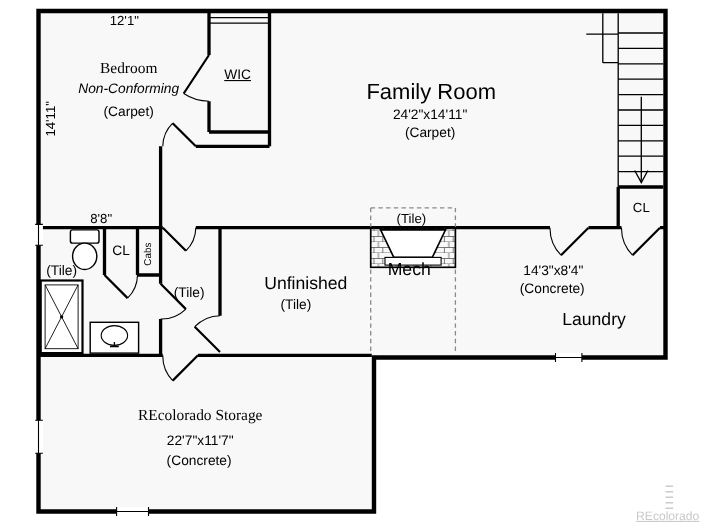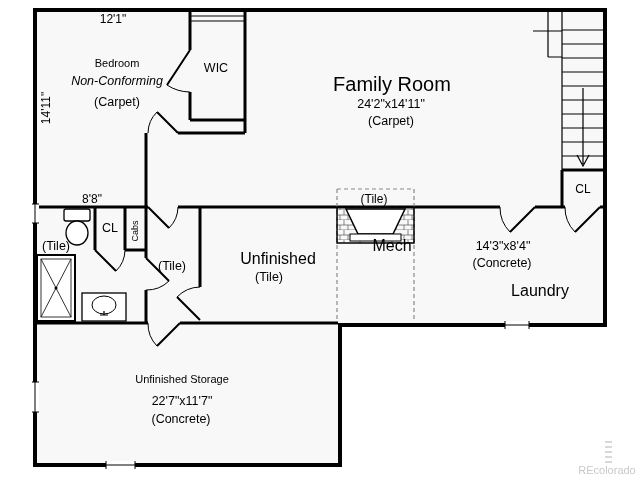--- a/index.html
+++ b/index.html
@@ -7,24 +7,24 @@
     position:relative; width:640px; height:480px; background:#ffffff;
     font-family:"Liberation Sans", sans-serif; overflow:hidden; color:#000;
   }
   .plan-svg { position:absolute; left:0; top:0; }
   .lbl { position:absolute; transform:translate(-50%,-50%); white-space:nowrap; line-height:1; }
   .rot { transform:translate(-50%,-50%) rotate(-90deg); }
   .s9  { font-size:9px; }
   .s12 { font-size:12px; }
   .s13 { font-size:12.5px; }
   .s16 { font-size:16px; }
-  .s17 { font-size:11px; }
+  .s17 { font-size:14px;font-family:Liberation Serif, serif; }
   .s18 { font-size:20px; }
   .s24 { font-size:24px; }
-  .wm  { color:#c9c9c9; font-size:11px; }
+  .wm  { color:#c9c9c9; font-size:11px;text-decoration:underline; }
 </style>
 </head>
 <body>
 
 <div class="canvas">
 
   <svg class="plan-svg" width="640" height="480" viewBox="0 0 640 480">
     <defs>
       <pattern id="brick" width="16" height="10" patternUnits="userSpaceOnUse">
         <path d="M0,5 H16 M0,10 H16 M8,0 V5 M4,5 V10 M12,5 V10" stroke="#555" stroke-width="0.7" fill="none"></path>
@@ -108,42 +108,42 @@
   </svg>
 
   <div class="lbl s12" style="left:113px; top:19px;">12'1"</div>
   <div class="lbl rot s12" style="left:46px; top:108px;">14'11"</div>
   <div class="lbl s12" style="left:92px; top:199px;">8'8"</div>
 
   <div class="lbl s17" style="left:117px; top:63px;">Bedroom</div>
   <div class="lbl s13" style="left:117px; top:81px;font-style:italic;">Non-Conforming</div>
   <div class="lbl s13" style="left:117px; top:102px;">(Carpet)</div>
 
-  <div class="lbl s13" style="left:216px; top:68px;">WIC</div>
+  <div class="lbl s13" style="left:216px; top:68px;text-decoration:underline;">WIC</div>
 
   <div class="lbl s18" style="left:392px; top:84px;">Family Room</div>
   <div class="lbl s13" style="left:391px; top:104px;">24'2"x14'11"</div>
   <div class="lbl s13" style="left:391px; top:121px;">(Carpet)</div>
 
   <div class="lbl s13" style="left:56px; top:246px;">(Tile)</div>
   <div class="lbl s13" style="left:110px; top:228px;">CL</div>
   <div class="lbl rot s9" style="left:135px; top:231px;">Cabs</div>
   <div class="lbl s13" style="left:172px; top:266px;">(Tile)</div>
 
   <div class="lbl s12" style="left:374px; top:199px;">(Tile)</div>
-  <div class="lbl s16" style="left:392px; top:246px;">Mech</div>
+  <div class="lbl s16" style="left:372px; top:246px;">Mech</div>
 
   <div class="lbl s16" style="left:278px; top:259px;">Unfinished</div>
   <div class="lbl s13" style="left:269px; top:277px;">(Tile)</div>
 
   <div class="lbl s13" style="left:503px; top:246px;">14'3"x8'4"</div>
   <div class="lbl s13" style="left:502px; top:263px;">(Concrete)</div>
   <div class="lbl s16" style="left:540px; top:291px;">Laundry</div>
 
   <div class="lbl s12" style="left:583px; top:189px;">CL</div>
 
-  <div class="lbl s17" style="left:182px; top:379px;">Unfinished Storage</div>
+  <div class="lbl s17" style="left:182px; top:379px;">REcolorado Storage</div>
   <div class="lbl s13" style="left:182px; top:401px;">22'7"x11'7"</div>
   <div class="lbl s13" style="left:181px; top:419px;">(Concrete)</div>
 
 
   <div class="lbl wm" style="left:607px; top:470px;">REcolorado</div>
 </div>
 
 </body></html>

